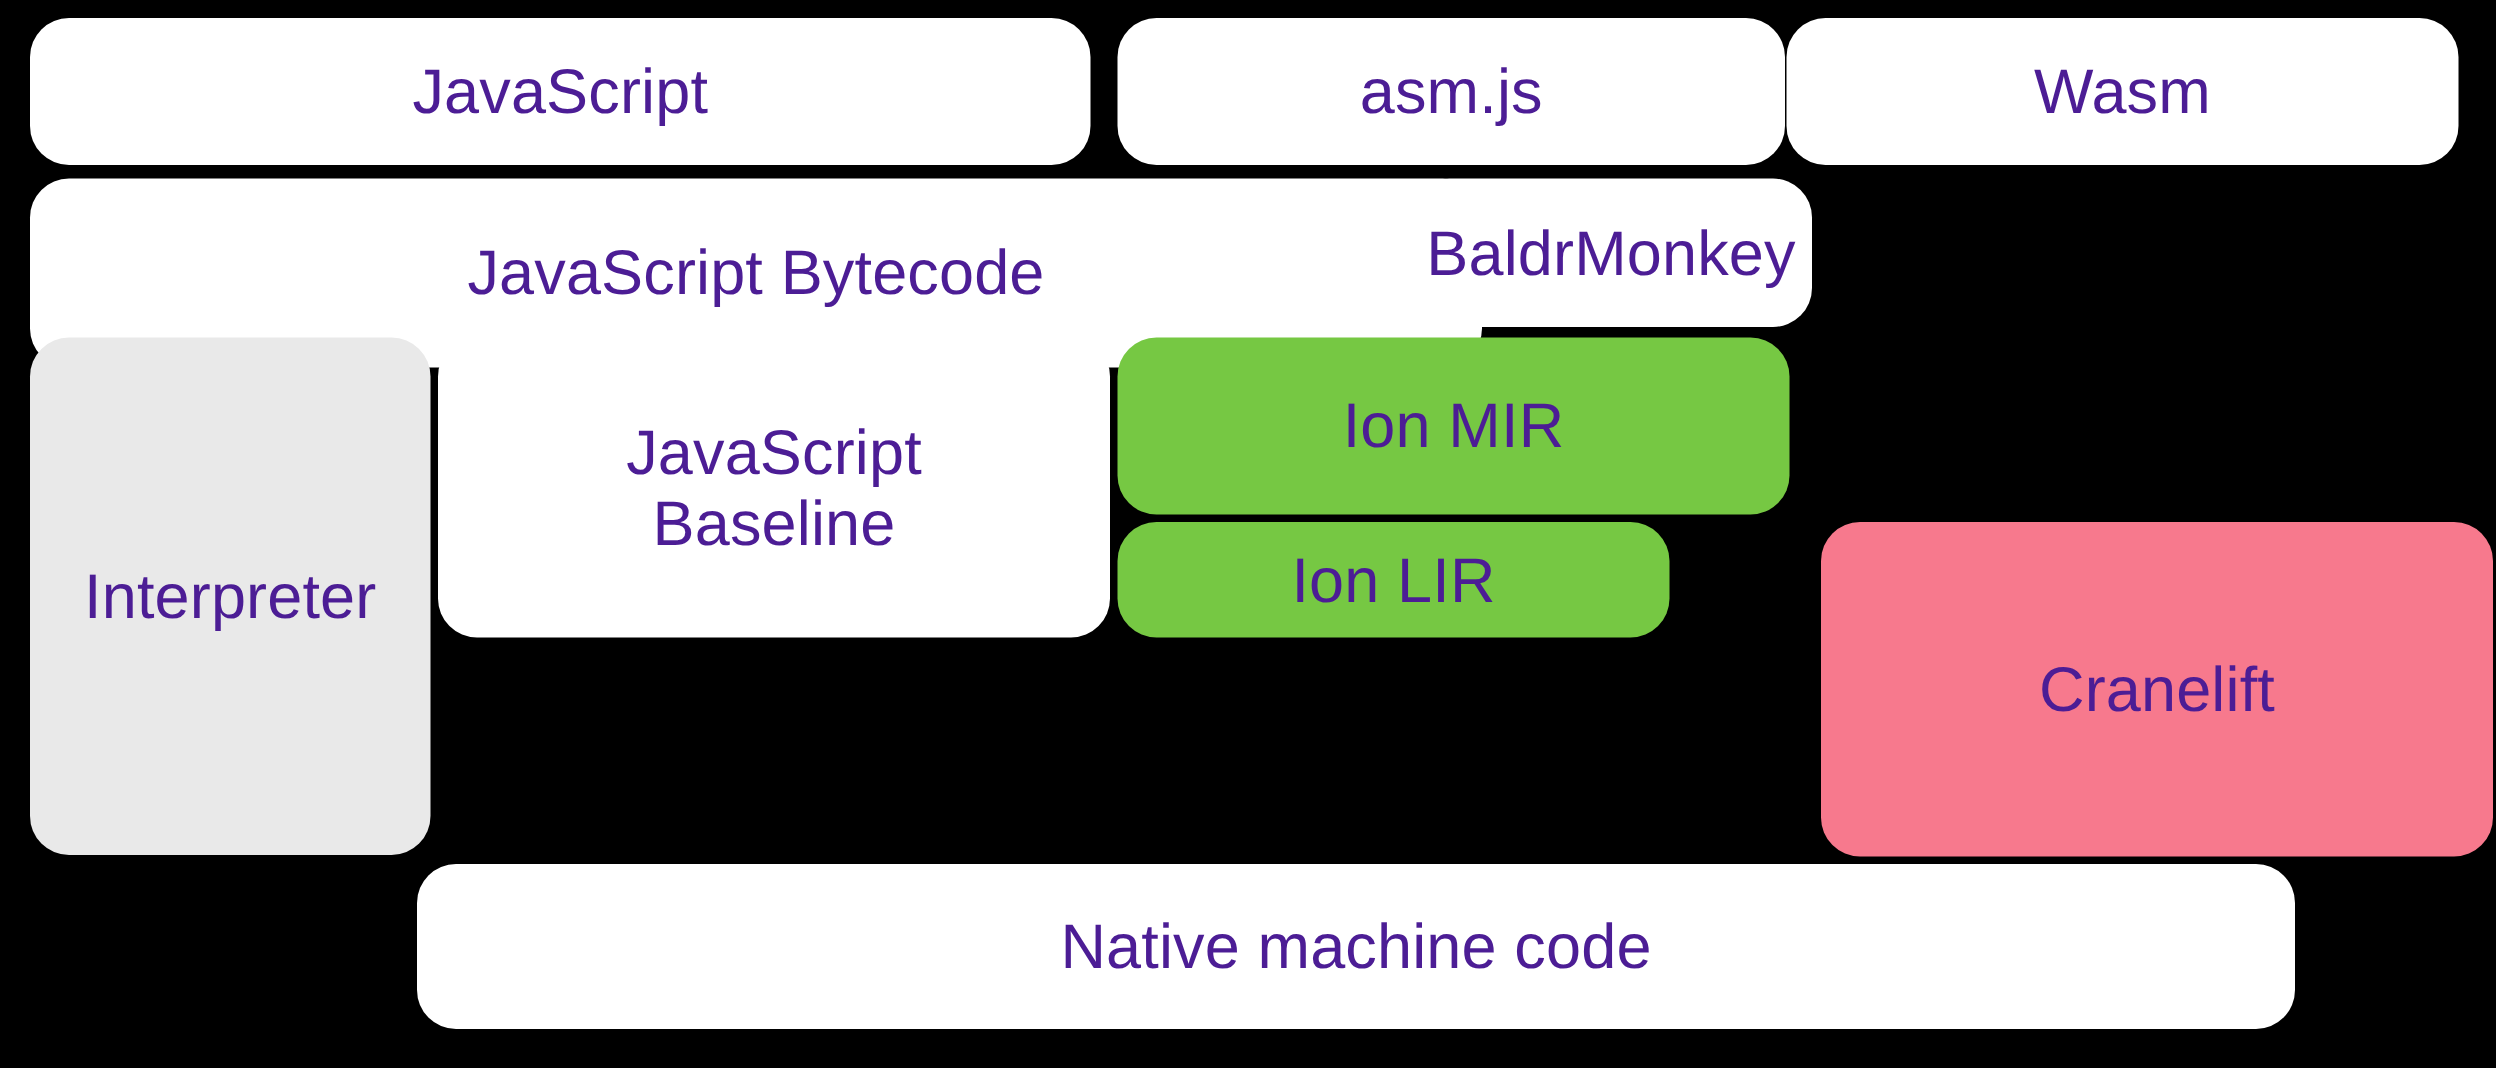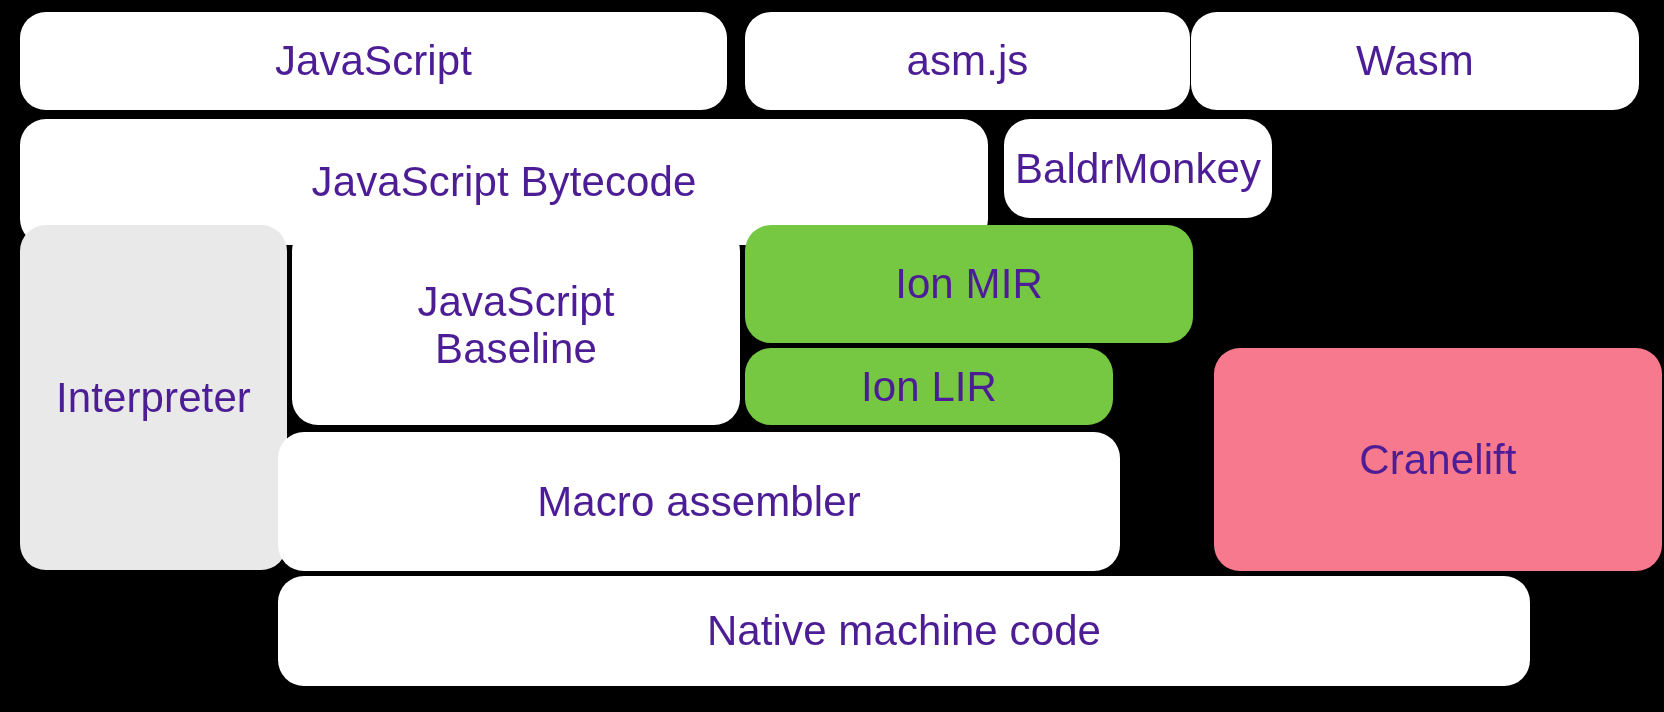--- a/index.html
+++ b/index.html
@@ -45,30 +45,29 @@
 <div id="canvas">
 
   <div class="box" style="left:20px; top:12px; width:707px; height:98px;">JavaScript</div>
 
   <div class="box" style="left:745px; top:12px; width:445px; height:98px;">asm.js</div>
 
   <div class="box" style="left:1191px; top:12px; width:448px; height:98px;">Wasm</div>
 
   <div class="box" style="left:20px; top:119px; width:968px; height:126px;">JavaScript Bytecode</div>
 
-  <div class="box" style="left:1004px; top:119px; width:268px; height:99px;">BaldrMonkey</div>
+  <div class="box" style="left:940px; top:119px; width:268px; height:99px;">BaldrMonkey</div>
 
   <div class="box grey" style="left:20px; top:225px; width:267px; height:345px;">Interpreter</div>
 
   <div class="box" style="left:292px; top:225px; width:448px; height:200px;">JavaScript
 Baseline</div>
 
   <div class="box green" style="left:745px; top:225px; width:448px; height:118px;">Ion MIR</div>
 
   <div class="box green" style="left:745px; top:348px; width:368px; height:77px;">Ion LIR</div>
 
   <div class="box pink" style="left:1214px; top:348px; width:448px; height:223px;">Cranelift</div>
 
-  <div class="box" style="left:278px; top:432px; width:842px; height:139px;">Macro assembler</div>
 
   <div class="box" style="left:278px; top:576px; width:1252px; height:110px;">Native machine code</div>
 
 </div>
 
 </body></html>

